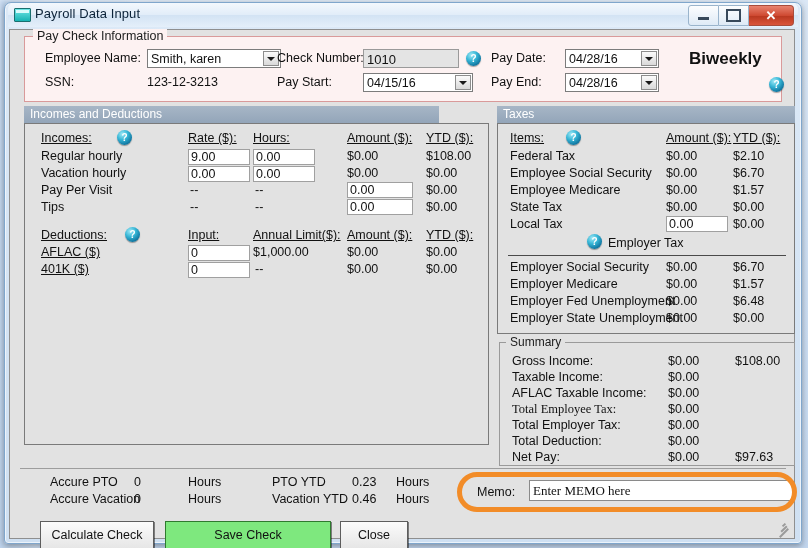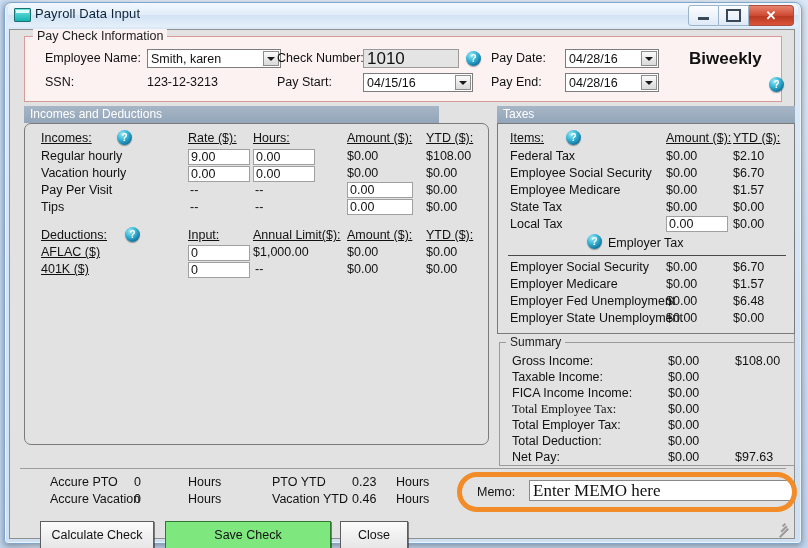--- a/index.html
+++ b/index.html
@@ -71,21 +71,21 @@
   }
   .combo .arrow{
     position:absolute;right:1px;top:1px;width:16px;height:15px;
     background:linear-gradient(180deg,#fbfbfb,#d9d9d9);border:1px solid #8d8d8d;
     box-sizing:border-box;display:flex;align-items:center;justify-content:center;
   }
   .combo .arrow i{border-left:4px solid transparent;border-right:4px solid transparent;
     border-top:4px solid #1a1a1a;display:block;}
   .txtbox{
     position:absolute;height:19px;border:1px solid #8a8a8a;background:#fff;
-    box-sizing:border-box;font-size:17px;color:#111;padding:1px 0 0 3px;
+    box-sizing:border-box;font-size:13px;color:#111;padding:1px 0 0 3px;
     display:flex;align-items:center;
   }
   .txtbox.readonly{background:#e4e4e4;border:1px solid #9a9a9a;}
 
   .helpicon{
     width:15px;height:15px;border-radius:50%;
     background:radial-gradient(circle at 35% 28%, #9fe9f6 0%, #37b6d6 38%, #1279a3 72%, #0a4f6e 100%);
     box-shadow:0 1px 1px rgba(0,0,0,.35);
     color:#fff;font-size:10px;font-weight:bold;line-height:15px;text-align:center;
     display:inline-block;
@@ -209,21 +209,21 @@
         <span class="arrow">
             <i></i>
           </span>
       </div>
 
       <div class="biweekly" style="position:absolute;left:664px;top:12px;">Biweekly</div>
       <span class="helpicon" style="position:absolute;left:744px;top:40px;">?</span>
     </div>
 
     <div class="secbar" style="left:14px;top:76px;width:415px;">Incomes and Deductions</div>
-    <div class="panel" style="left:14px;top:93px;width:465px;height:322px;border-radius:7px;">
+    <div class="panel" style="left:14px;top:93px;width:465px;height:322px;">
 
       <div class="row-lbl u" style="left:16px;top:7px;">Incomes:</div>
       <span class="helpicon" style="position:absolute;left:92px;top:6px;">?</span>
       <div class="cell u" style="left:163px;top:7px;">Rate ($):</div>
       <div class="cell u" style="left:228px;top:7px;">Hours:</div>
       <div class="cell u" style="left:322px;top:7px;">Amount ($):</div>
       <div class="cell u" style="left:401px;top:7px;">YTD ($):</div>
 
       <div class="row-lbl" style="left:16px;top:25px;">Regular hourly</div>
       <div class="inp" style="left:163px;top:25px;width:62px;">
@@ -340,21 +340,21 @@
       <div class="gb-legend">Summary</div>
 
       <div class="row-lbl" style="left:12px;top:11px;">Gross Income:</div>
       <div class="cell" style="left:168px;top:11px;">$0.00</div>
       <div class="cell" style="left:235px;top:11px;">$108.00</div>
 
       <div class="row-lbl" style="left:12px;top:27px;">Taxable Income:</div>
       <div class="cell" style="left:168px;top:27px;">$0.00</div>
       <div class="cell" style="left:235px;top:27px;"></div>
 
-      <div class="row-lbl" style="left:12px;top:43px;">FICA Income Income:</div>
+      <div class="row-lbl" style="left:12px;top:43px;">AFLAC Taxable Income:</div>
       <div class="cell" style="left:168px;top:43px;">$0.00</div>
       <div class="cell" style="left:235px;top:43px;"></div>
 
       <div class="row-lbl" style="left:12px;top:59px;font-family:Liberation Serif, serif;">Total Employee Tax:</div>
       <div class="cell" style="left:168px;top:59px;">$0.00</div>
       <div class="cell" style="left:235px;top:59px;"></div>
 
       <div class="row-lbl" style="left:12px;top:75px;">Total Employer Tax:</div>
       <div class="cell" style="left:168px;top:75px;">$0.00</div>
       <div class="cell" style="left:235px;top:75px;"></div>

